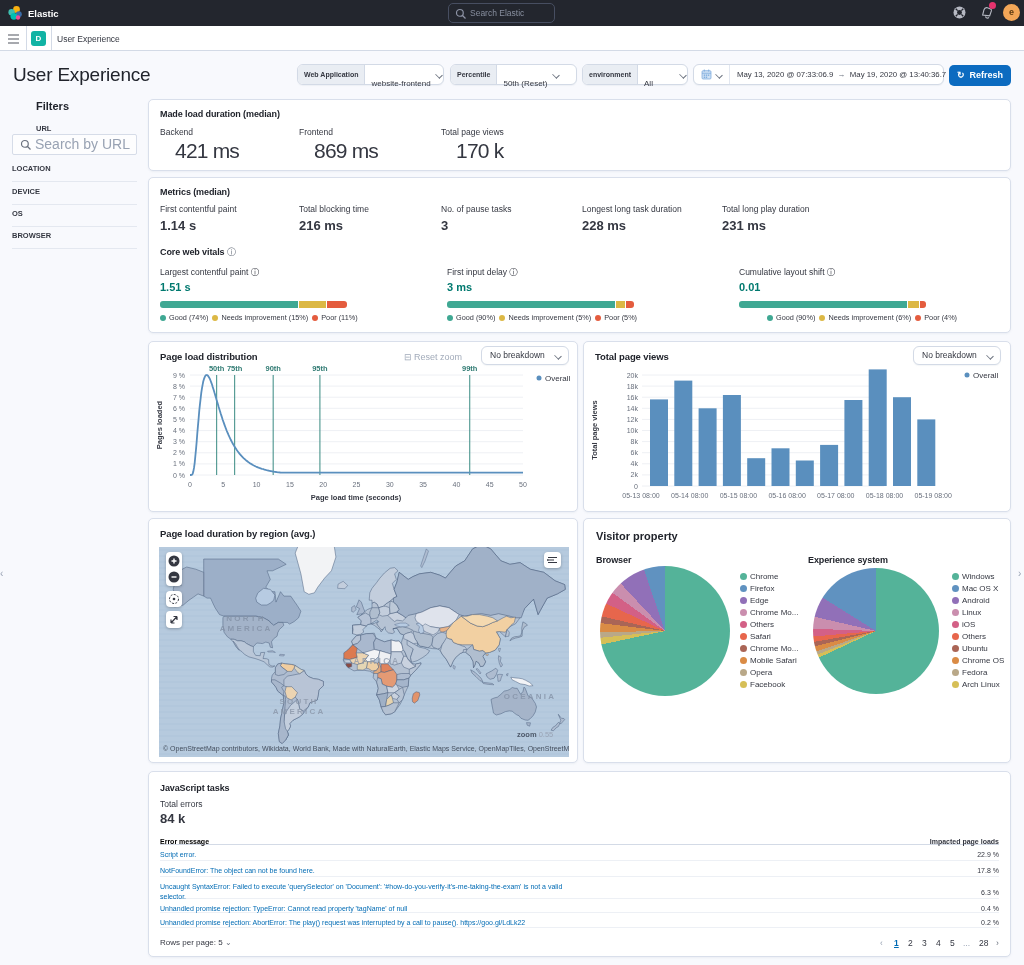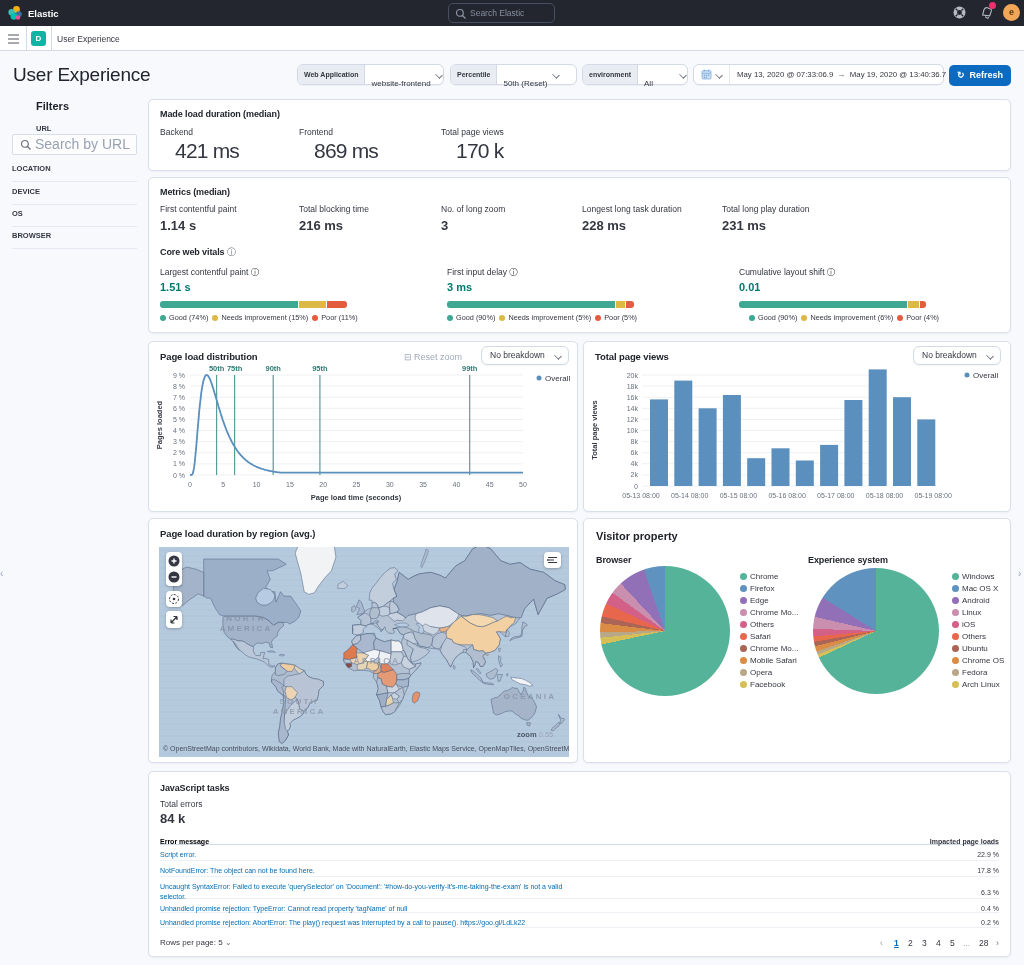--- a/index.html
+++ b/index.html
@@ -150,21 +150,21 @@
     <div class="mlabel" style="position:absolute;left:292px;top:27px">Total page views</div>
     <div class="mvalue" style="position:absolute;left:291px;top:39px">170 k</div>
   </div>
 
   <div class="panel" style="left:148px;top:177px;width:863px;height:156px">
     <div class="ptitle" style="position:absolute;left:11px;top:9px">Metrics (median)</div>
     <div class="mlabel" style="position:absolute;left:11px;top:26px">First contentful paint</div>
     <div class="mvalue2" style="position:absolute;left:11px;top:40px">1.14 s</div>
     <div class="mlabel" style="position:absolute;left:150px;top:26px">Total blocking time</div>
     <div class="mvalue2" style="position:absolute;left:150px;top:40px">216 ms</div>
-    <div class="mlabel" style="position:absolute;left:292px;top:26px">No. of long zoom</div>
+    <div class="mlabel" style="position:absolute;left:292px;top:26px">No. of pause tasks</div>
     <div class="mvalue2" style="position:absolute;left:292px;top:40px">3</div>
     <div class="mlabel" style="position:absolute;left:433px;top:26px">Longest long task duration</div>
     <div class="mvalue2" style="position:absolute;left:433px;top:40px">228 ms</div>
     <div class="mlabel" style="position:absolute;left:573px;top:26px">Total long play duration</div>
     <div class="mvalue2" style="position:absolute;left:573px;top:40px">231 ms</div>
     <div class="ptitle" style="position:absolute;left:11px;top:68px">Core web vitals <span style="color:#69707d;font-weight:400">ⓘ</span></div>
 
     <div class="mlabel" style="position:absolute;left:11px;top:89px">Largest contentful paint ⓘ</div>
     <div class="teal" style="position:absolute;left:11px;top:103px;font-size:11px;font-weight:700">1.51 s</div>
     <div class="cwv-bar" style="left:11px;top:123px">
@@ -183,21 +183,21 @@
       </div>
     <div class="cwv-leg" style="left:298px;top:135px"><span class="legdot" style="background:#3fa893"></span>Good (90%)&nbsp;&nbsp;<span class="legdot" style="background:#dcb845"></span>Needs improvement (5%)&nbsp;&nbsp;<span class="legdot" style="background:#e45c3e"></span>Poor (5%)</div>
 
     <div class="mlabel" style="position:absolute;left:590px;top:89px">Cumulative layout shift ⓘ</div>
     <div class="teal" style="position:absolute;left:590px;top:103px;font-size:11px;font-weight:700">0.01</div>
     <div class="cwv-bar" style="left:590px;top:123px">
         <span style="width:90%;background:#3fa893"></span>
         <span style="width:6%;background:#dcb845;border-left:1px solid #fff"></span>
         <span style="width:4%;background:#e45c3e;border-left:1px solid #fff"></span>
       </div>
-    <div class="cwv-leg" style="left:600px;top:135px"><span class="legdot" style="background:#3fa893"></span>Good (90%)&nbsp;&nbsp;<span class="legdot" style="background:#dcb845"></span>Needs improvement (6%)&nbsp;&nbsp;<span class="legdot" style="background:#e45c3e"></span>Poor (4%)</div>
+    <div class="cwv-leg" style="left:618px;top:135px"><span class="legdot" style="background:#3fa893"></span>Good (90%)&nbsp;&nbsp;<span class="legdot" style="background:#dcb845"></span>Needs improvement (6%)&nbsp;&nbsp;<span class="legdot" style="background:#e45c3e"></span>Poor (4%)</div>
   </div>
 
   <div class="panel" style="left:148px;top:341px;width:430px;height:171px">
     <div class="ptitle" style="position:absolute;left:11px;top:9px;font-size:9.5px">Page load distribution</div>
     <div style="position:absolute;left:255px;top:10px;color:#a2abba;font-size:9px">⊟ Reset zoom</div>
     <div class="select" style="left:332px;top:4px;width:88px">No breakdown</div>
     <svg width="430" height="171" style="position:absolute;left:0;top:0">
 <line x1="41" y1="133.0" x2="374" y2="133.0" stroke="#eef0f4" stroke-width="1"></line>
 <line x1="41" y1="121.9" x2="374" y2="121.9" stroke="#eef0f4" stroke-width="1"></line>
 <line x1="41" y1="110.8" x2="374" y2="110.8" stroke="#eef0f4" stroke-width="1"></line>

